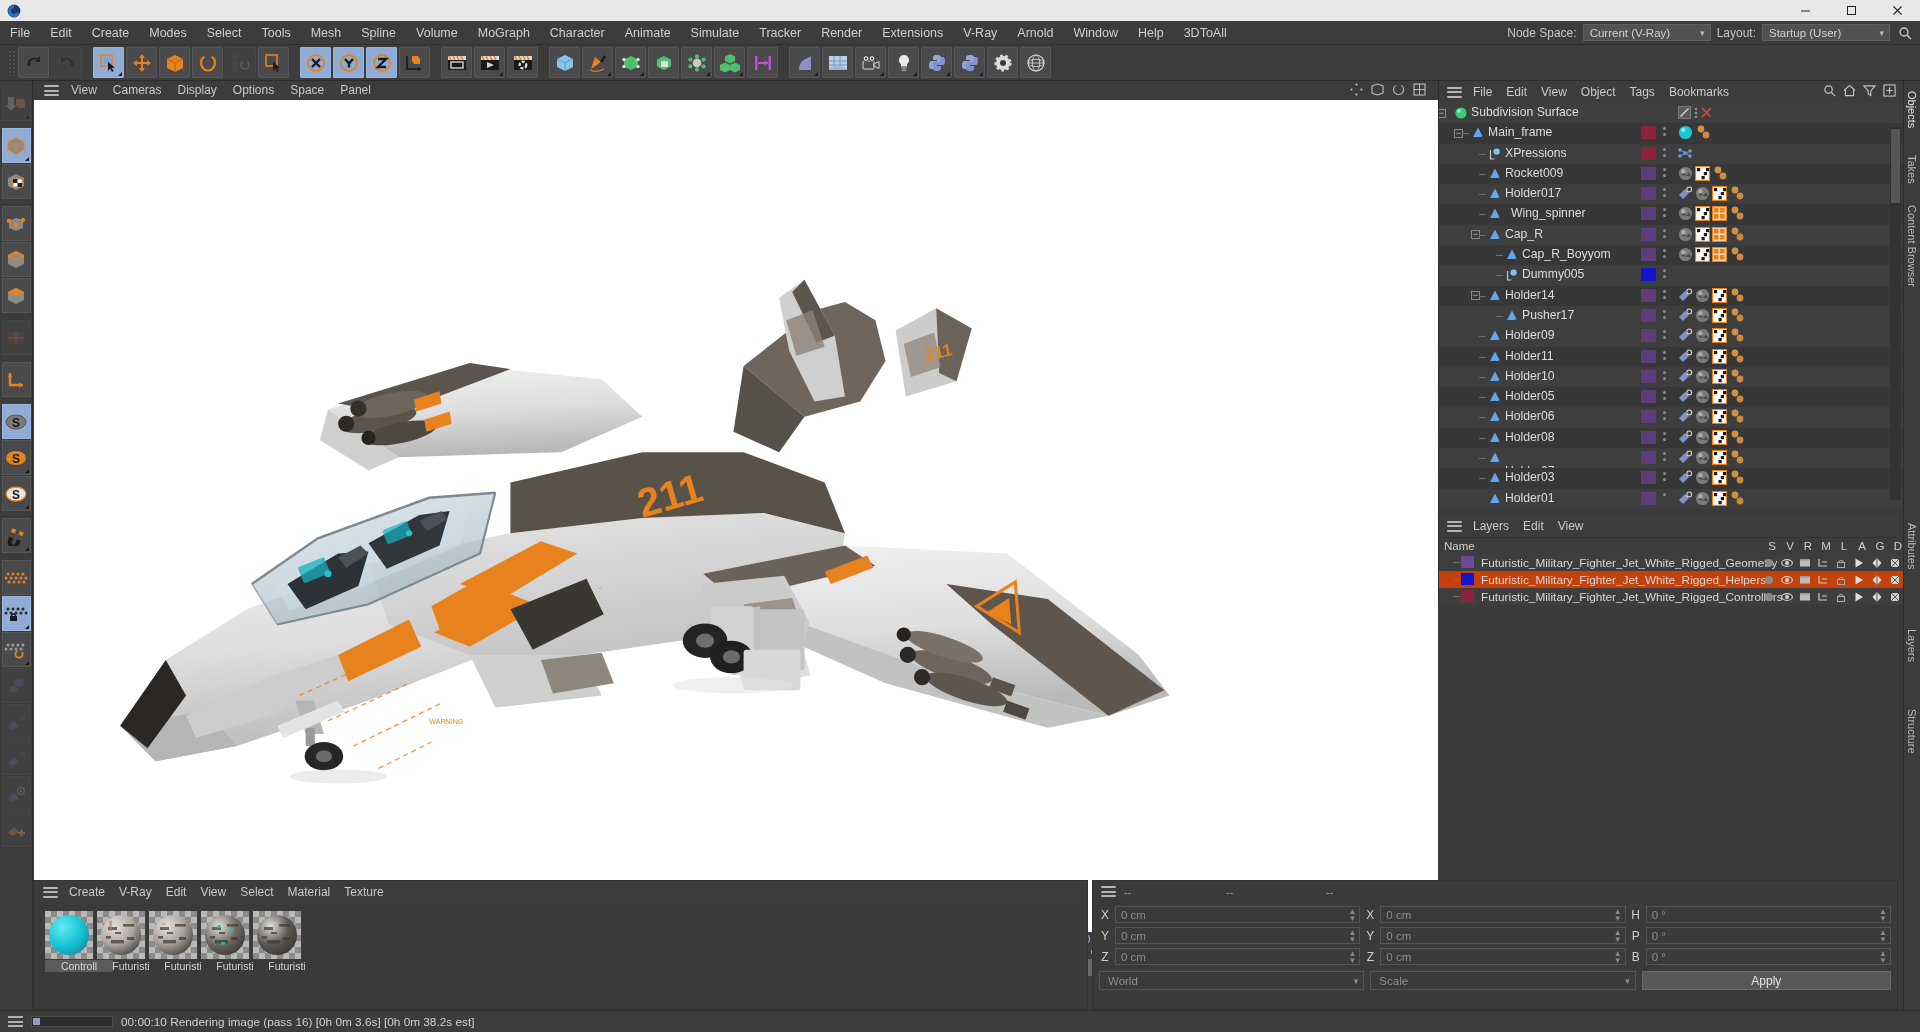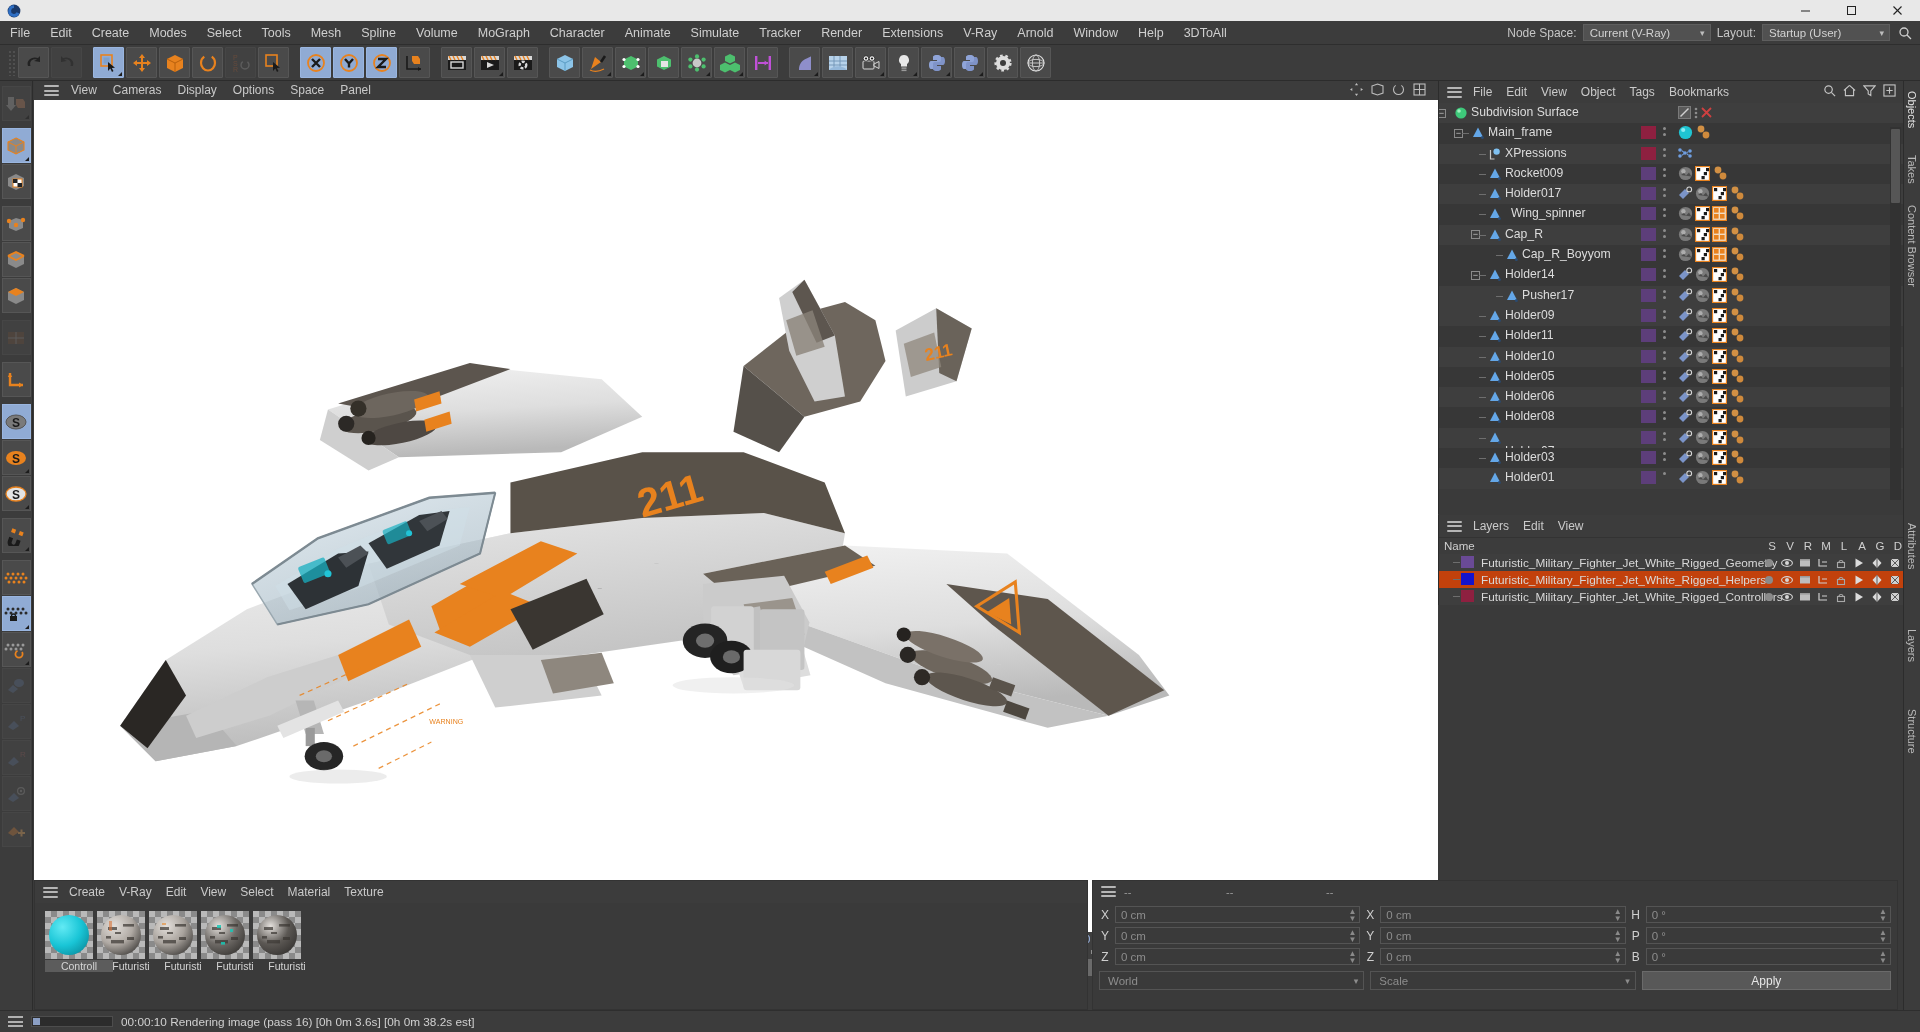--- a/index.html
+++ b/index.html
@@ -1399,20 +1399,35 @@
                     <rect x="2" y="2" width="4.6" height="4.6" fill="#e8821e"></rect>
                     <rect x="8" y="2" width="4.6" height="4.6" fill="#e8821e"></rect>
                     <rect x="2" y="8" width="4.6" height="4.6" fill="#e8821e"></rect>
                     <rect x="8" y="8" width="4.6" height="4.6" fill="#e8821e"></rect>
                   </svg></span>
                 <span class="tagbox" style="width: 20px; left: 290px; top: 2px;"><svg width="20" height="15" viewBox="0 0 20 15">
                     <circle cx="6" cy="4" r="3.4" fill="#d29044"></circle>
                     <circle cx="11" cy="10" r="3.4" fill="#cf8a3c"></circle>
                   </svg></span>
               </div>
+              <div class="orow odd">
+                <span style="position: absolute; left: 57px; top: 10px; width: 7px; height: 1px; background: rgb(110, 110, 110);"></span>
+                <span style="position: absolute; left: 66px; top: 3px; display: flex;">
+                  <svg width="14" height="14" viewBox="0 0 14 14">
+                    <path d="M2.5 3 L2.5 12 L6.5 12" fill="none" stroke="#c8c8c8" stroke-width="1.2"></path>
+                    <circle cx="8.6" cy="4.6" r="3.2" fill="#7fc0f0"></circle>
+                  </svg>
+                </span>
+                <span class="o-name" style="position: absolute; left: 83px; top: 2px;">Dummy005</span>
+                <span class="swatch" style="left: 202px; top: 3px; background: rgb(20, 20, 204);"></span>
+                <span class="dots" style="left: 224px; top: 4px;">
+                  <i></i>
+                  <i></i>
+                </span>
+              </div>
               <div class="orow even">
                 <span style="position: absolute; left: 32px; width: 9px; height: 9px; border: 1px solid rgb(138, 138, 138); display: flex; align-items: center; justify-content: center; font-size: 9px; line-height: 7px; color: rgb(200, 200, 200);">−</span>
                 <span style="position: absolute; left: 40px; top: 10px; width: 7px; height: 1px; background: rgb(110, 110, 110);"></span>
                 <span style="position: absolute; left: 49px; top: 3px; display: flex;">
                   <svg width="14" height="14" viewBox="0 0 14 14">
                     <path d="M7 1.5 L12 11 L2 11 Z" fill="#64a7e8"></path>
                     <circle cx="11.4" cy="11.4" r="1.5" fill="#2a4a70"></circle>
                   </svg>
                 </span>
                 <span class="o-name" style="position: absolute; left: 66px; top: 2px;">Holder14</span>

